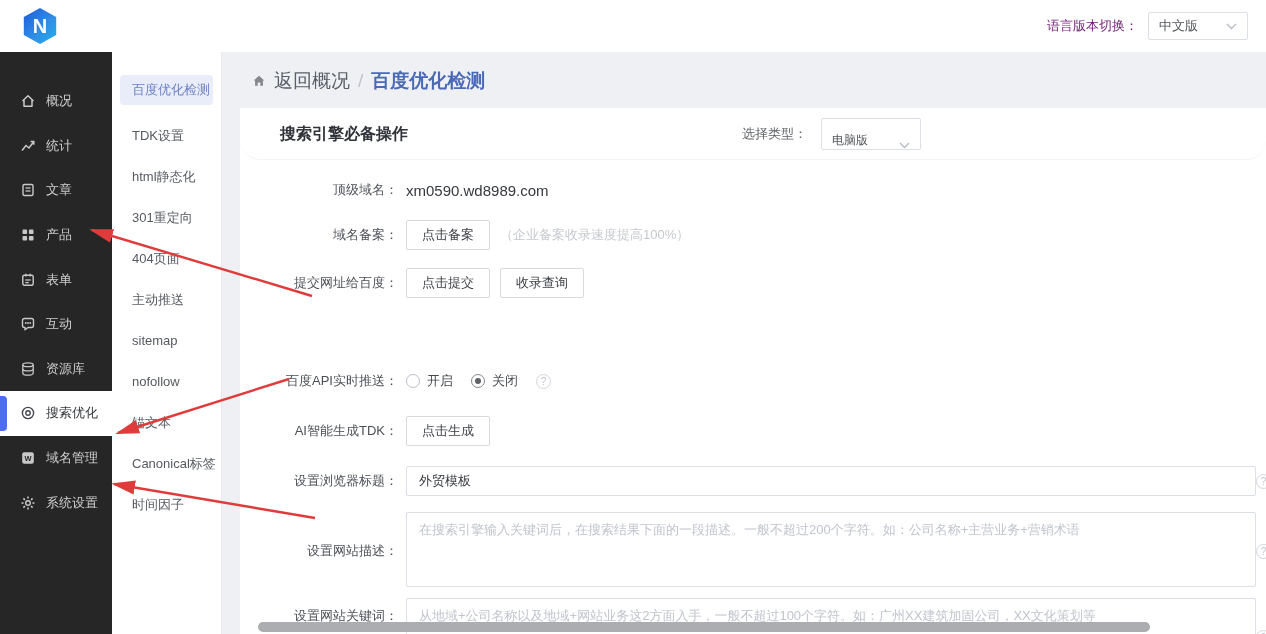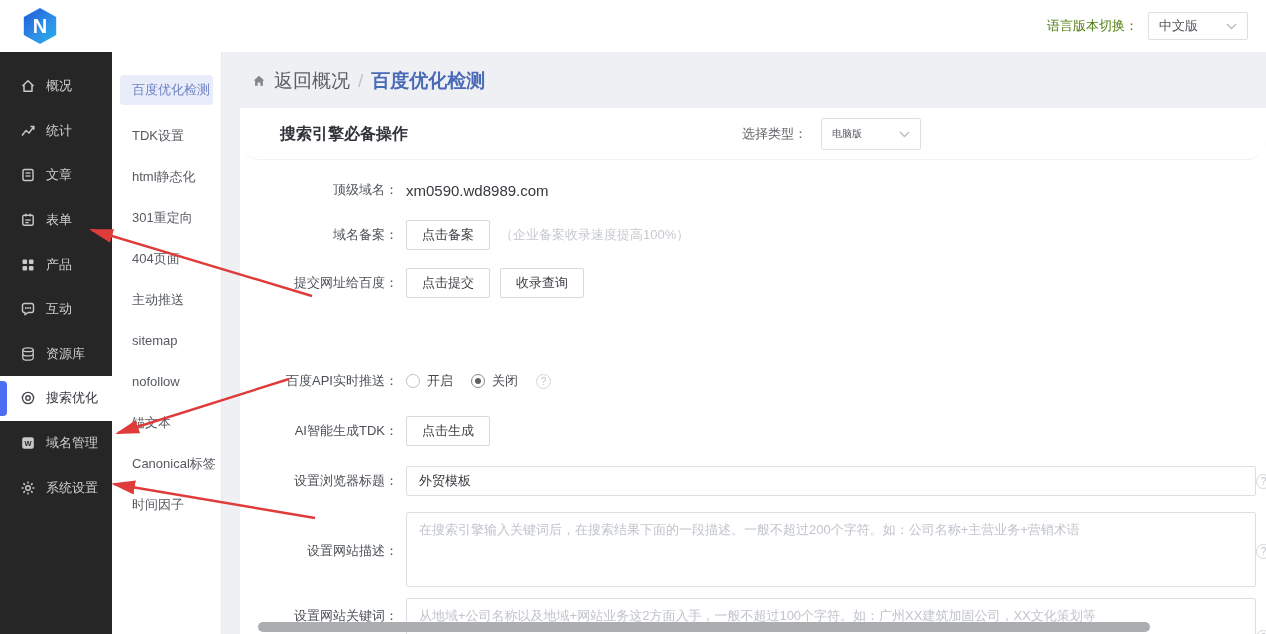--- a/index.html
+++ b/index.html
@@ -8,27 +8,27 @@
   #stage { position:relative; width:1266px; height:634px; overflow:hidden; background:#eef0f4; }
 
   
   .header { position:absolute; left:0; top:0; width:1266px; height:52px; background:#fff; z-index:5; }
   .logo { position:absolute; left:22px; top:8px; width:36px; height:36px;
           clip-path:polygon(50% 0,95% 25%,95% 75%,50% 100%,5% 75%,5% 25%);
           background:linear-gradient(135deg,#1c57d8 0%,#2f8de6 55%,#24b3ea 100%);
           display:flex; align-items:center; justify-content:center;
           color:#fff; font-weight:bold; font-size:20px; }
   .lang-wrap { position:absolute; right:18px; top:0; height:52px; display:flex; align-items:center; gap:10px; }
-  .lang-label { font-size:13px; color:#4d7c0f; }
+  .lang-label { font-size:13px; color:#701a75; }
   .lang-select { width:100px; height:28px; border:1px solid #dcdfe6; border-radius:2px; background:#fff;
                  display:flex; align-items:center; justify-content:space-between; padding:0 10px;
                  font-size:13px; color:#54575c; cursor:pointer; }
 
   
-  .sidebar { position:absolute; left:0; top:52px; width:112px; height:582px; background:#262627; padding-top:12px; z-index:4; }
+  .sidebar { position:absolute; left:0; top:52px; width:112px; height:582px; background:#262627; padding-top:27px; z-index:4; }
   .side-item { position:relative; height:44.6px; display:flex; align-items:center; gap:10px; padding-left:20px;
                color:#cfcfcf; font-size:13px; cursor:pointer; }
   .side-item .ic { width:16px; height:16px; display:flex; align-items:center; justify-content:center; color:#c9c9c9; }
   .side-item.active { background:#fff; color:#33353a; }
   .side-item.active .ic { color:#45484e; }
   .side-item.active::before { content:""; position:absolute; left:0; top:5px; bottom:5px; width:7px;
                               background:#4d6ef2; border-radius:0 4px 4px 0; }
 
   
   .submenu { position:absolute; left:112px; top:52px; width:110px; height:582px; background:#fff;
@@ -44,22 +44,22 @@
   .bc-back { color:#5a5e66; cursor:pointer; }
   .bc-sep { color:#c0c4cc; }
   .bc-cur { color:#4a6ab8; font-weight:bold; }
 
   .card { position:absolute; left:18px; top:56px; width:1026px; height:600px; background:#fff; }
   .card-head { position:relative; height:52px; border-bottom:1px solid #f1f3f6;border-radius:20px; }
   .card-title { position:absolute; left:40px; top:16px; font-size:16px; font-weight:bold; color:#2f3238; }
   .type-wrap { position:absolute; left:502px; top:10px; display:flex; align-items:center; gap:14px; }
   .type-label { font-size:13px; color:#606266; }
   .type-select { width:100px; height:32px; border:1px solid #dcdfe6; border-radius:2px; background:#fff;
-                 display:flex; align-items:center; justify-content:space-between; padding:0 10px;
-                 font-size:10px; color:#54575c; cursor:pointer; }
+                 display:flex; align-items:flex-end; justify-content:space-between; padding:0 10px;
+                 font-size:12px; color:#54575c; cursor:pointer; }
   .chev { color:#b9bcc4; }
 
   .frow { position:absolute; left:0; width:1026px; display:flex; align-items:center; }
   .flabel { width:158px; text-align:right; font-size:13px; color:#4c5056; flex:none; }
   .fctrl { margin-left:8px; display:flex; align-items:center; gap:10px; }
   .fvalue { font-size:15px; color:#36393e; }
   .btn { height:30px; padding:0 15px; background:#fff; border:1px solid #d9d9d9; border-radius:2px;
          font-size:13px; color:#3c3f44; display:inline-flex; align-items:center; cursor:pointer;
          font-family:inherit; }
   .note { font-size:13px; color:#c6c9ce; }
@@ -131,39 +131,39 @@
             <rect x="3" y="2.5" width="10" height="11" rx="1.5" fill="none" stroke="currentColor" stroke-width="1.4"></rect>
             <line x1="5.5" y1="6" x2="10.5" y2="6" stroke="currentColor" stroke-width="1.3"></line>
             <line x1="5.5" y1="9" x2="10.5" y2="9" stroke="currentColor" stroke-width="1.3"></line>
           </svg>
         </span>
       <span>文章</span>
     </div>
     <div class="side-item">
       <span class="ic">
           <svg width="16" height="16" viewBox="0 0 16 16">
+            <rect x="2.5" y="2.5" width="4.6" height="4.6" rx="1" fill="currentColor"></rect>
+            <rect x="8.9" y="2.5" width="4.6" height="4.6" rx="1" fill="currentColor"></rect>
+            <rect x="2.5" y="8.9" width="4.6" height="4.6" rx="1" fill="currentColor"></rect>
+            <rect x="8.9" y="8.9" width="4.6" height="4.6" rx="1" fill="currentColor"></rect>
+          </svg>
+        </span>
+      <span>产品</span>
+    </div>
+    <div class="side-item">
+      <span class="ic">
+          <svg width="16" height="16" viewBox="0 0 16 16">
             <rect x="2.8" y="3.2" width="10.4" height="10" rx="1.5" fill="none" stroke="currentColor" stroke-width="1.4"></rect>
             <line x1="5.8" y1="1.8" x2="5.8" y2="4.6" stroke="currentColor" stroke-width="1.4"></line>
             <line x1="10.2" y1="1.8" x2="10.2" y2="4.6" stroke="currentColor" stroke-width="1.4"></line>
             <line x1="5.3" y1="8" x2="10.7" y2="8" stroke="currentColor" stroke-width="1.3"></line>
             <line x1="5.3" y1="10.6" x2="8.8" y2="10.6" stroke="currentColor" stroke-width="1.3"></line>
           </svg>
         </span>
       <span>表单</span>
-    </div>
-    <div class="side-item">
-      <span class="ic">
-          <svg width="16" height="16" viewBox="0 0 16 16">
-            <rect x="2.5" y="2.5" width="4.6" height="4.6" rx="1" fill="currentColor"></rect>
-            <rect x="8.9" y="2.5" width="4.6" height="4.6" rx="1" fill="currentColor"></rect>
-            <rect x="2.5" y="8.9" width="4.6" height="4.6" rx="1" fill="currentColor"></rect>
-            <rect x="8.9" y="8.9" width="4.6" height="4.6" rx="1" fill="currentColor"></rect>
-          </svg>
-        </span>
-      <span>产品</span>
     </div>
     <div class="side-item">
       <span class="ic">
           <svg width="16" height="16" viewBox="0 0 16 16">
             <path d="M2.5 4.5a2 2 0 0 1 2-2h7a2 2 0 0 1 2 2v5a2 2 0 0 1-2 2H8l-3 2.3v-2.3H4.5a2 2 0 0 1-2-2z" fill="none" stroke="currentColor" stroke-width="1.4" stroke-linejoin="round"></path>
             <circle cx="5.8" cy="7" r="0.9" fill="currentColor"></circle>
             <circle cx="8" cy="7" r="0.9" fill="currentColor"></circle>
             <circle cx="10.2" cy="7" r="0.9" fill="currentColor"></circle>
           </svg>
         </span>

